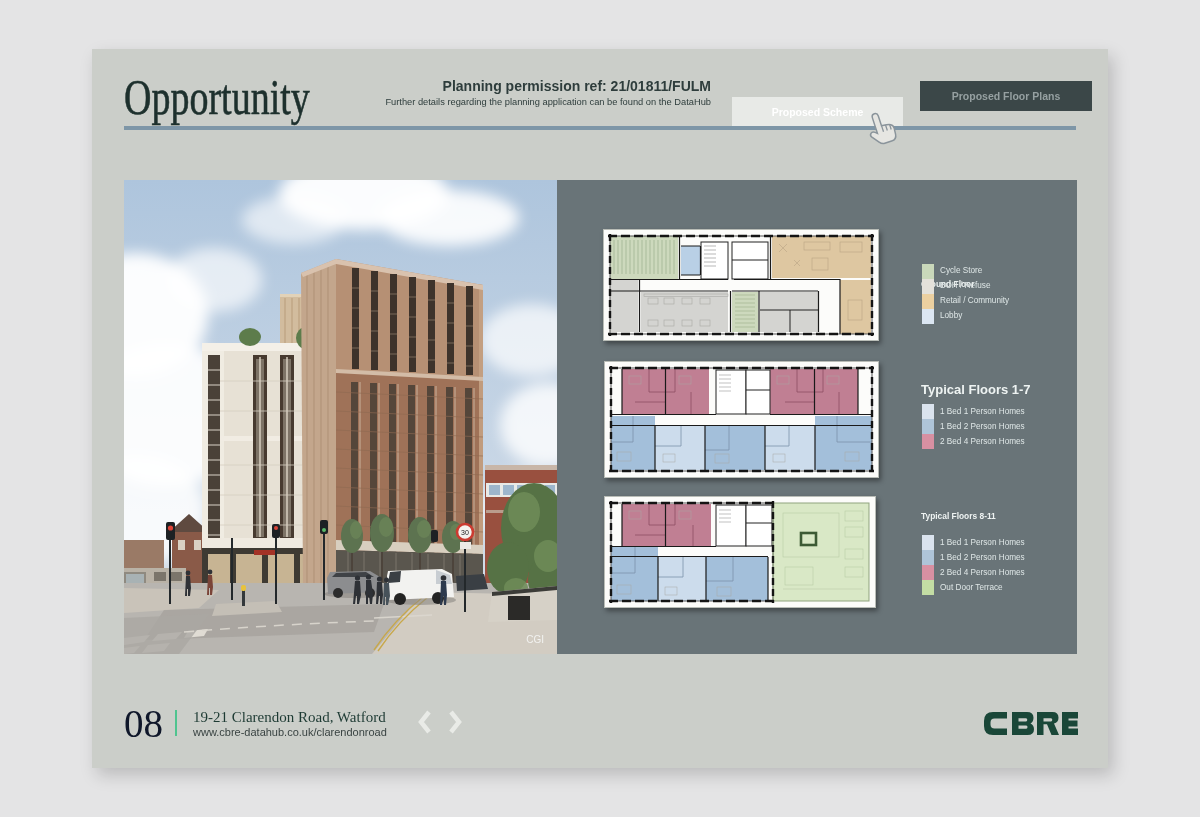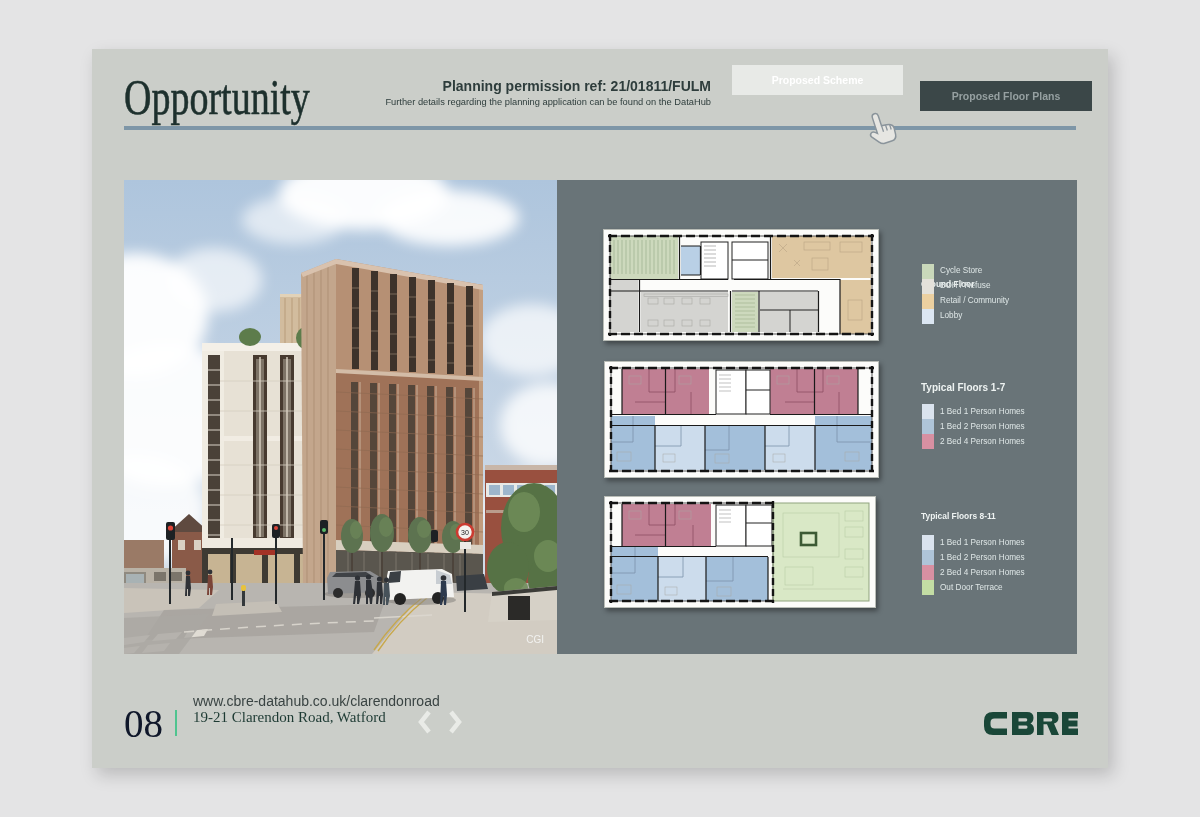--- a/index.html
+++ b/index.html
@@ -10,21 +10,21 @@
 <body>
 
 <div class="abs" style="left:92px;top:49px;width:1016px;height:719px;background:#cbcec9;box-shadow:5px 7px 16px rgba(0,0,0,0.18);"></div>
 
 <div class="abs" style="left:124px;top:72px;line-height:1;font-family:'Liberation Serif',serif;font-size:50px;color:#1d302d;-webkit-text-stroke:0.6px #1d302d;transform:scaleX(0.76);transform-origin:left top;">Opportunity</div>
 
 <div class="abs" style="right:489px;top:79px;line-height:1;white-space:nowrap;font-size:14px;font-weight:bold;color:#2e3d3c;">Planning permission ref: 21/01811/FULM</div>
 
 <div class="abs" style="right:489px;top:98px;line-height:1;white-space:nowrap;font-size:9.3px;color:#2e3d3c;text-align:center;">Further details regarding the planning application can be found on the DataHub</div>
 
-<div class="abs" style="left:732px;top:65px;width:171px;height:30px;background:#e8eae7;color:#ffffff;font-size:10.5px;font-weight:bold;display:flex;align-items:center;justify-content:center;">Proposed Scheme</div>
+<div class="abs" style="left:732px;top:97px;width:171px;height:30px;background:#e8eae7;color:#ffffff;font-size:10.5px;font-weight:bold;display:flex;align-items:center;justify-content:center;">Proposed Scheme</div>
 
 <div class="abs" style="left:904px;top:81px;width:172px;height:30px;background:#3b4748;color:#96a0a1;font-size:10.5px;font-weight:bold;display:flex;align-items:center;justify-content:center;margin-left:16px;">Proposed Floor Plans</div>
 
 <div class="abs" style="left:124px;top:126px;width:952px;height:4px;background:#7e96a7;"></div>
 
 <svg class="abs" style="left:866px;top:108px;width:36px;height:40px;" viewBox="0 0 36 40">
   <g transform="rotate(-18 18 20)">
     <path d="M13.2 3.5 c1.9 0 3.1 1.3 3.1 3.3 l0 10.2 1.2 0.1 c7.6 0.8 10.4 2.0 10.1 6.1 l-0.5 6.2 c-0.3 3.6 -2.2 5.4 -5.9 5.4 l-7.2 0 c-2.3 0 -3.6 -1.0 -5.0 -2.9 l-5.3 -7.0 c-1.0 -1.4 -0.9 -2.9 0.3 -3.9 1.2 -1.0 2.8 -0.8 4.2 0.4 l1.9 1.7 0 -16.3 c0 -2.0 1.2 -3.3 3.1 -3.3 Z" fill="#e6e6e2" stroke="#8a949b" stroke-width="1.5"></path>
     <path d="M16.4 17.2 l0 6.2 M20.4 17.6 l0 5.8 M24.4 18.2 l0 5.4" stroke="#8a949b" stroke-width="1.3" fill="none"></path>
   </g>
@@ -520,21 +520,21 @@
 
 <div class="abs" style="left:921px;top:243px;line-height:1;color:#eef3f2;font-size:8.4px;font-weight:bold;margin-top:37px;">Ground Floor</div>
 <div class="abs" style="left:922px;top:264px;width:12px;height:60px;">
   <div style="height:15px;background:#c9d8ba;"></div>
   <div style="height:15px;background:#e4e1da;"></div>
   <div style="height:15px;background:#ecd0a0;"></div>
   <div style="height:15px;background:#dbe6f2;"></div>
 </div>
 <div class="abs" style="left:940px;top:263px;color:#dfe7e7;font-size:8.2px;line-height:15px;">Cycle Store<br>BOH / Refuse<br>Retail / Community<br>Lobby</div>
 
-<div class="abs" style="left:921px;top:382.7px;line-height:1;color:#eef3f2;font-size:10px;font-weight:bold;">Typical Floors 1-7</div>
+<div class="abs" style="left:921px;top:382.7px;line-height:1;color:#eef3f2;font-size:13px;font-weight:bold;">Typical Floors 1-7</div>
 <div class="abs" style="left:922px;top:404px;width:12px;height:45px;">
   <div style="height:15px;background:#dae3ee;"></div>
   <div style="height:15px;background:#aec4d8;"></div>
   <div style="height:15px;background:#d890a2;"></div>
 </div>
 <div class="abs" style="left:940px;top:404px;color:#dfe7e7;font-size:8.2px;line-height:15px;">1 Bed 1 Person Homes<br>1 Bed 2 Person Homes<br>2 Bed 4 Person Homes</div>
 
 <div class="abs" style="left:921px;top:512px;line-height:1;color:#eef3f2;font-size:8.4px;font-weight:bold;">Typical Floors 8-11</div>
 <div class="abs" style="left:922px;top:535px;width:12px;height:60px;">
   <div style="height:15px;background:#dae3ee;"></div>
@@ -543,21 +543,21 @@
   <div style="height:15px;background:#c3dda4;"></div>
 </div>
 <div class="abs" style="left:940px;top:535px;color:#dfe7e7;font-size:8.2px;line-height:15px;">1 Bed 1 Person Homes<br>1 Bed 2 Person Homes<br>2 Bed 4 Person Homes<br>Out Door Terrace</div>
 
 <div class="abs" style="left:124px;top:704px;line-height:1;font-family:'Liberation Serif',serif;font-size:39px;color:#0f172a;">08</div>
 
 <div class="abs" style="left:175px;top:710px;width:2px;height:26px;background:#4fc48f;"></div>
 
 <div class="abs" style="left:193px;top:710px;line-height:1;font-family:'Liberation Serif',serif;font-size:15px;color:#1d3a33;">19-21 Clarendon Road, Watford</div>
 
-<div class="abs" style="left:193px;top:694px;line-height:1;font-size:14px;color:#3a4443;">www.cbre-datahub.co.uk/clarendonroad</div>
+<div class="abs" style="left:193px;top:727px;line-height:1;font-size:11px;color:#3a4443;">www.cbre-datahub.co.uk/clarendonroad</div>
 
 <svg class="abs" style="left:412px;top:708px;width:56px;height:28px;" viewBox="0 0 56 28">
   <path d="M17 4 L9 14 L17 24" stroke="#e9ebe7" stroke-width="4.5" fill="none"></path>
   <path d="M39 4 L47 14 L39 24" stroke="#e9ebe7" stroke-width="4.5" fill="none"></path>
 </svg>
 
 <svg class="abs" style="left:984px;top:712px;width:94px;height:23px;" viewBox="0 0 188 46">
   <g fill="#1a4738">
     <path d="M46 0 L18 0 Q0 0 0 18 L0 28 Q0 46 18 46 L46 46 L46 33 L21 33 Q13 33 13 25 L13 21 Q13 13 21 13 L46 13 Z"></path>
     <path fill-rule="evenodd" d="M56 0 L86 0 Q99 0 99 11.5 Q99 19.5 93 23 Q100 26.5 100 34.5 Q100 46 87 46 L56 46 Z M69 12.5 L84 12.5 Q86.5 12.5 86.5 15.7 Q86.5 19 84 19 L69 19 Z M69 27 L84.5 27 Q87 27 87 30.2 Q87 33.5 84.5 33.5 L69 33.5 Z"></path>

